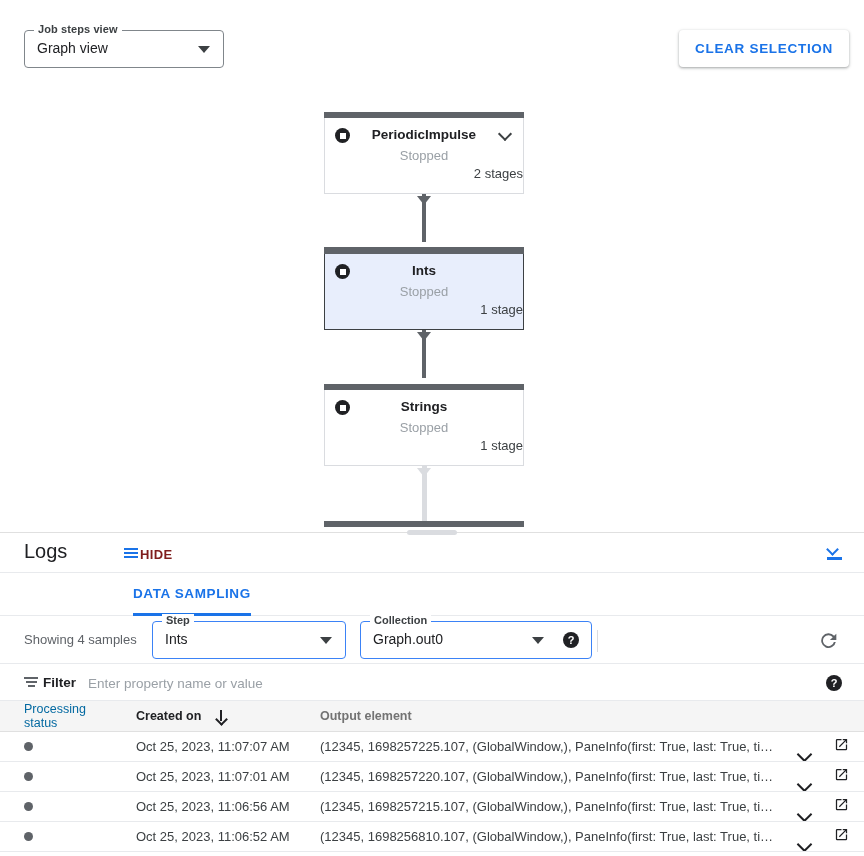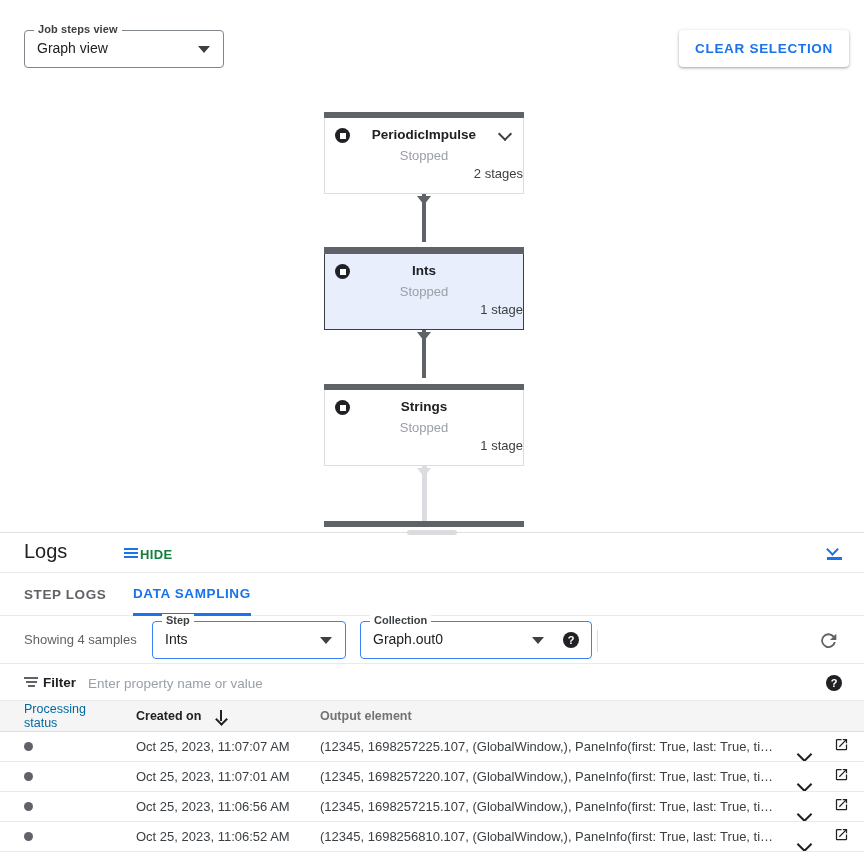--- a/index.html
+++ b/index.html
@@ -95,21 +95,21 @@
     position: absolute; left: 124px; top: 12px; height: 18px;
     display: flex; align-items: center; gap: 2px; cursor: pointer;
   }
   .hide-lines { width: 14px; height: 12px; position: relative; }
   .hide-lines i {
     position: absolute; left: 0; width: 14px; height: 2px; background: #1a73e8; display: block;
   }
   .hide-lines i:nth-child(1) { top: 0; }
   .hide-lines i:nth-child(2) { top: 4px; }
   .hide-lines i:nth-child(3) { top: 8px; }
-  .hide-label { font-size: 13px; font-weight: bold; color: #15803d; letter-spacing: .4px; }
+  .hide-label { font-size: 13px; font-weight: bold; color: #7f1d1d; letter-spacing: .4px; }
   .collapse-btn { position: absolute; right: 18px; top: 10px; width: 22px; height: 22px; cursor: pointer; }
   .collapse-btn .chev {
     position: absolute; left: 4px; top: 2px; width: 9px; height: 9px;
     border-right: 2.5px solid #1a73e8; border-bottom: 2.5px solid #1a73e8;
     transform: rotate(45deg);
   }
   .collapse-btn .bar {
     position: absolute; left: 3px; top: 14px; width: 15px; height: 2.5px; background: #1a73e8;
   }
 
@@ -252,21 +252,20 @@
           </span>
         <span class="hide-label">HIDE</span>
       </div>
       <div class="collapse-btn">
         <span class="chev"></span>
           <span class="bar"></span>
       </div>
     </div>
 
     <div class="tabs">
-      <div class="tab inactive">STEP LOGS</div>
       <div class="tab active">DATA SAMPLING</div>
     </div>
 
     <div class="sampling-bar">
       <span class="showing">Showing 4 samples</span>
 
       <div class="field" style="left:152px; width:194px;">
         <span class="legend">Step</span>
         <span class="value">Ints</span>
         <span class="caret2" style="right:13px;"></span>

